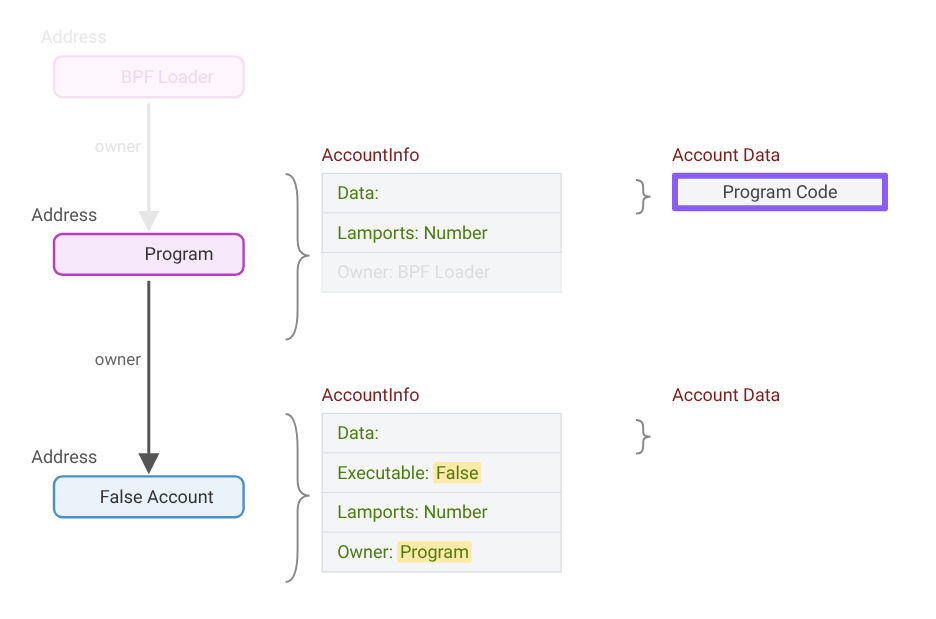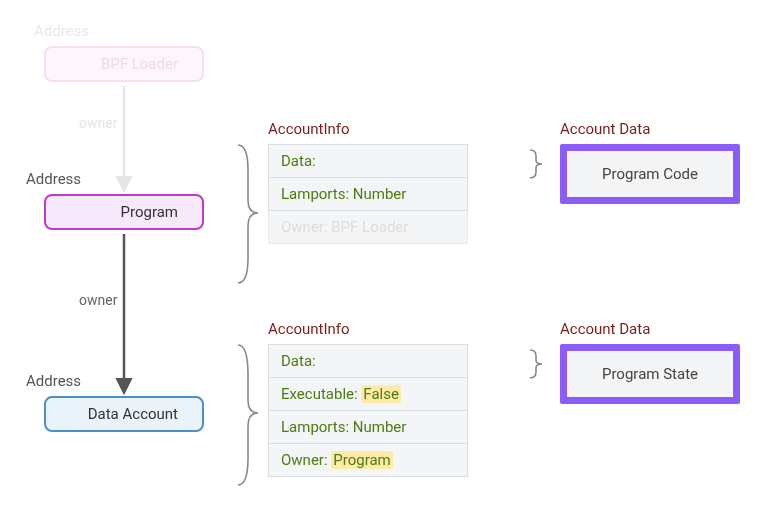--- a/index.html
+++ b/index.html
@@ -64,23 +64,23 @@
     width: 200px;
   }
   .info-row.faded { color: #dcdcdc; border-color: #e8eaed; }
   .highlight {
     background: #fde9a8;
     padding: 0 2px;
     border-radius: 2px;
   }
 
   .data-box {
-    border: 7px solid #8b5cf6;
+    border: 5px solid #8b5cf6;
     background: #f4f5f7;
-    padding: 14px 18px;
+    padding: 2px 18px;
     text-align: center;
     border-radius: 2px;
     font-size: 15px;
     color: #444;
     width: 180px;
   }
 
   .owner-label {
     font-size: 14px;
     color: #666;
@@ -108,21 +108,21 @@
   <div class="abs owner-label faded" style="left:79px; top:115px;">owner</div>
 
   <div class="abs address-label" style="left:26px; top:170px;">Address</div>
   <div class="abs node-box node-program" style="left:44px; top:194px;">
     <span>Program</span>
   </div>
   <div class="abs owner-label" style="left:79px; top:292px;">owner</div>
 
   <div class="abs address-label" style="left:26px; top:372px;">Address</div>
   <div class="abs node-box node-data" style="left:44px; top:396px;">
-    <span>Data Account</span>
+    <span>False Account</span>
   </div>
 
   <div class="abs" style="left:268px; top:120px;">
     <div class="section-title">AccountInfo</div>
     <div class="info-list">
       <div class="info-row">Data:</div>
       <div class="info-row">Lamports: Number</div>
       <div class="info-row faded">Owner: BPF Loader</div>
     </div>
   </div>
@@ -141,21 +141,20 @@
       </div>
       <div class="info-row">Lamports: Number</div>
       <div class="info-row">
         <span>Owner: </span><span class="highlight">Program</span>
       </div>
     </div>
   </div>
 
   <div class="abs" style="left:560px; top:320px;">
     <div class="section-title">Account Data</div>
-    <div class="data-box">Program State</div>
   </div>
 
   <svg class="arrows">
     <defs>
       <marker id="arrow-faded" viewBox="0 0 10 10" refX="7" refY="5" markerWidth="7" markerHeight="7" orient="auto-start-reverse">
         <path d="M 0 0 L 10 5 L 0 10 z" fill="#e6e6e6"></path>
       </marker>
       <marker id="arrow-dark" viewBox="0 0 10 10" refX="7" refY="5" markerWidth="7" markerHeight="7" orient="auto-start-reverse">
         <path d="M 0 0 L 10 5 L 0 10 z" fill="#555"></path>
       </marker>

